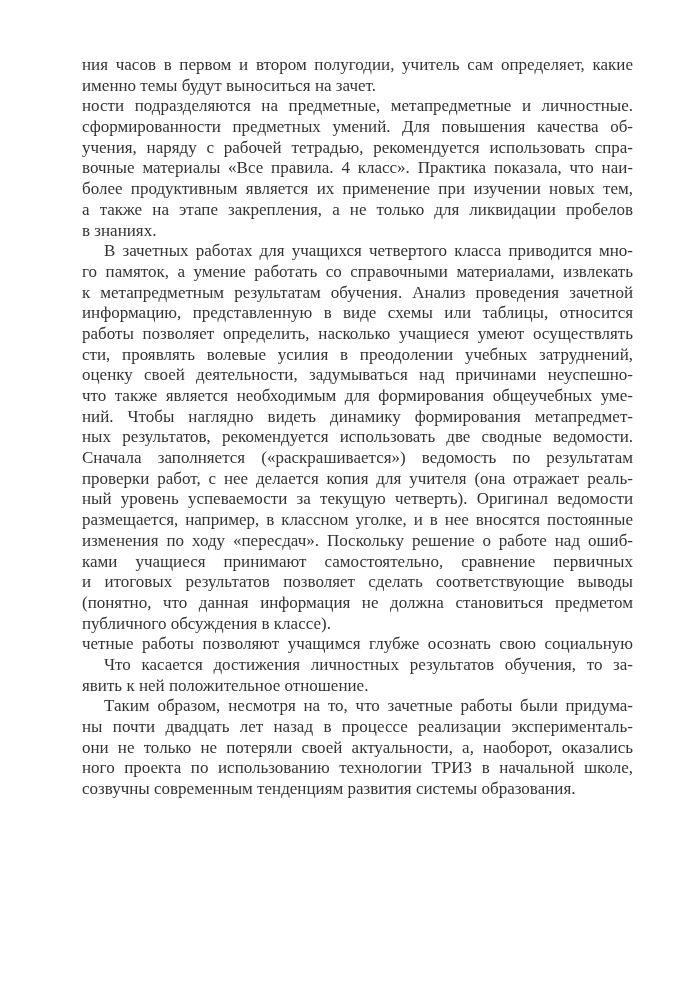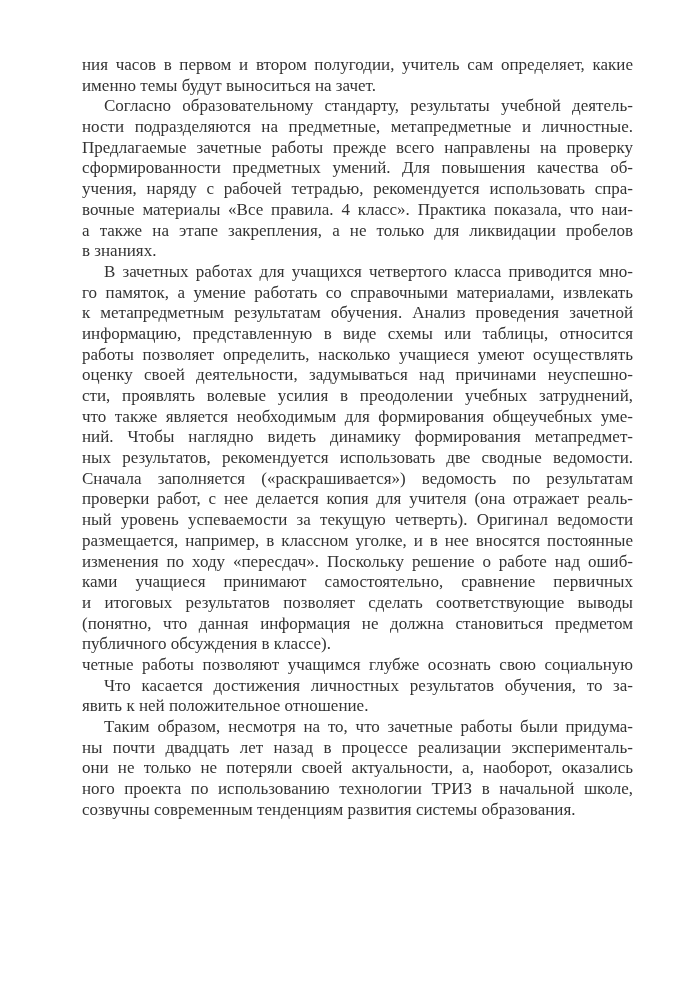--- a/index.html
+++ b/index.html
@@ -61,37 +61,36 @@
 </head>
 <body>
 
 <div class="page">
   <div class="text-block" id="body-text">
       <p class="para">
         <span class="line first">ния часов в первом и втором полугодии, учитель сам определяет, какие</span>
         <span class="line last">именно темы будут выноситься на зачет.</span>
       </p>
       <p class="para indent">
-        <span class="line first">Согласно образовательному стандарту, результаты учебной деятель-</span>
         <span class="line">ности подразделяются на предметные, метапредметные и личностные.</span>
-        <span class="line">Предлагаемые зачетные работы прежде всего направлены на проверку</span>
         <span class="line">сформированности предметных умений. Для повышения качества об-</span>
         <span class="line">учения, наряду с рабочей тетрадью, рекомендуется использовать спра-</span>
         <span class="line">вочные материалы «Все правила. 4 класс». Практика показала, что наи-</span>
+        <span class="line">более продуктивным является их применение при изучении новых тем,</span>
         <span class="line">а также на этапе закрепления, а не только для ликвидации пробелов</span>
         <span class="line last">в знаниях.</span>
       </p>
       <p class="para indent">
         <span class="line first">В зачетных работах для учащихся четвертого класса приводится мно-</span>
         <span class="line">го памяток, а умение работать со справочными материалами, извлекать</span>
         <span class="line">к метапредметным результатам обучения. Анализ проведения зачетной</span>
         <span class="line">информацию, представленную в виде схемы или таблицы, относится</span>
         <span class="line">работы позволяет определить, насколько учащиеся умеют осуществлять</span>
+        <span class="line">сти, проявлять волевые усилия в преодолении учебных затруднений,</span>
         <span class="line">оценку своей деятельности, задумываться над причинами неуспешно-</span>
-        <span class="line">сти, проявлять волевые усилия в преодолении учебных затруднений,</span>
         <span class="line">что также является необходимым для формирования общеучебных уме-</span>
         <span class="line">ний. Чтобы наглядно видеть динамику формирования метапредмет-</span>
         <span class="line">ных результатов, рекомендуется использовать две сводные ведомости.</span>
         <span class="line">Сначала заполняется («раскрашивается») ведомость по результатам</span>
         <span class="line">проверки работ, с нее делается копия для учителя (она отражает реаль-</span>
         <span class="line">ный уровень успеваемости за текущую четверть). Оригинал ведомости</span>
         <span class="line">размещается, например, в классном уголке, и в нее вносятся постоянные</span>
         <span class="line">изменения по ходу «пересдач». Поскольку решение о работе над ошиб-</span>
         <span class="line">ками учащиеся принимают самостоятельно, сравнение первичных</span>
         <span class="line">и итоговых результатов позволяет сделать соответствующие выводы</span>

